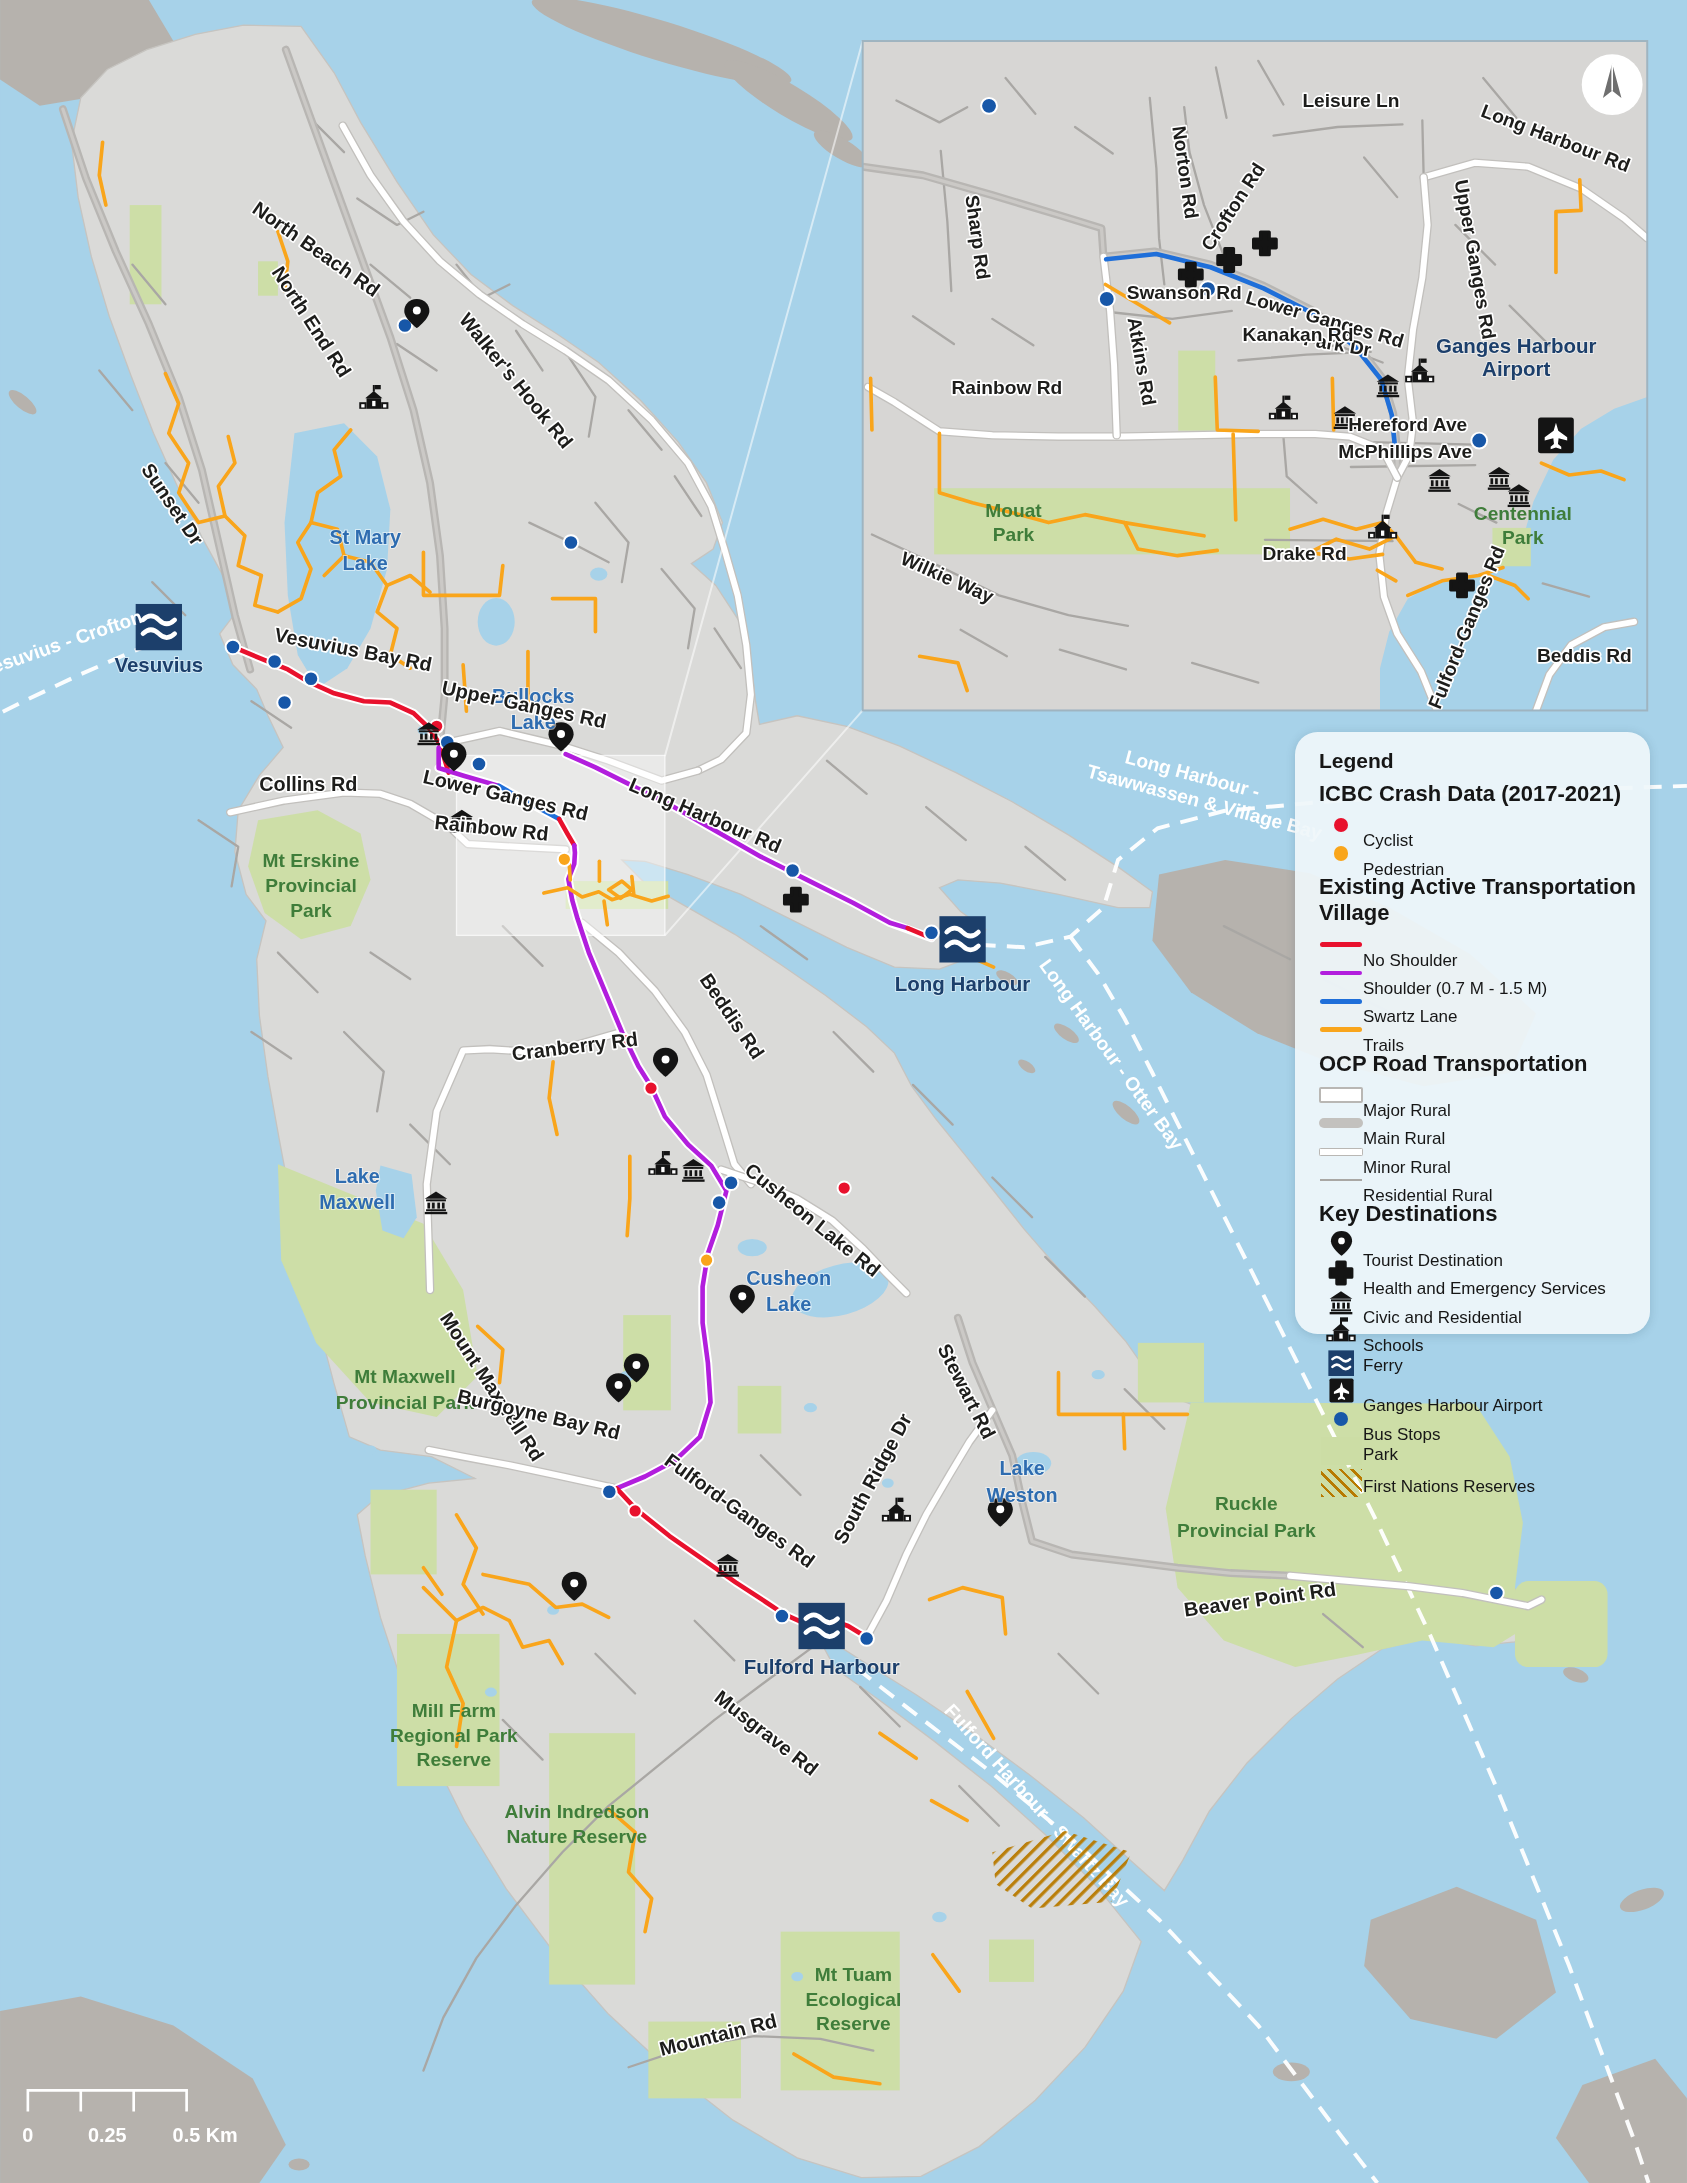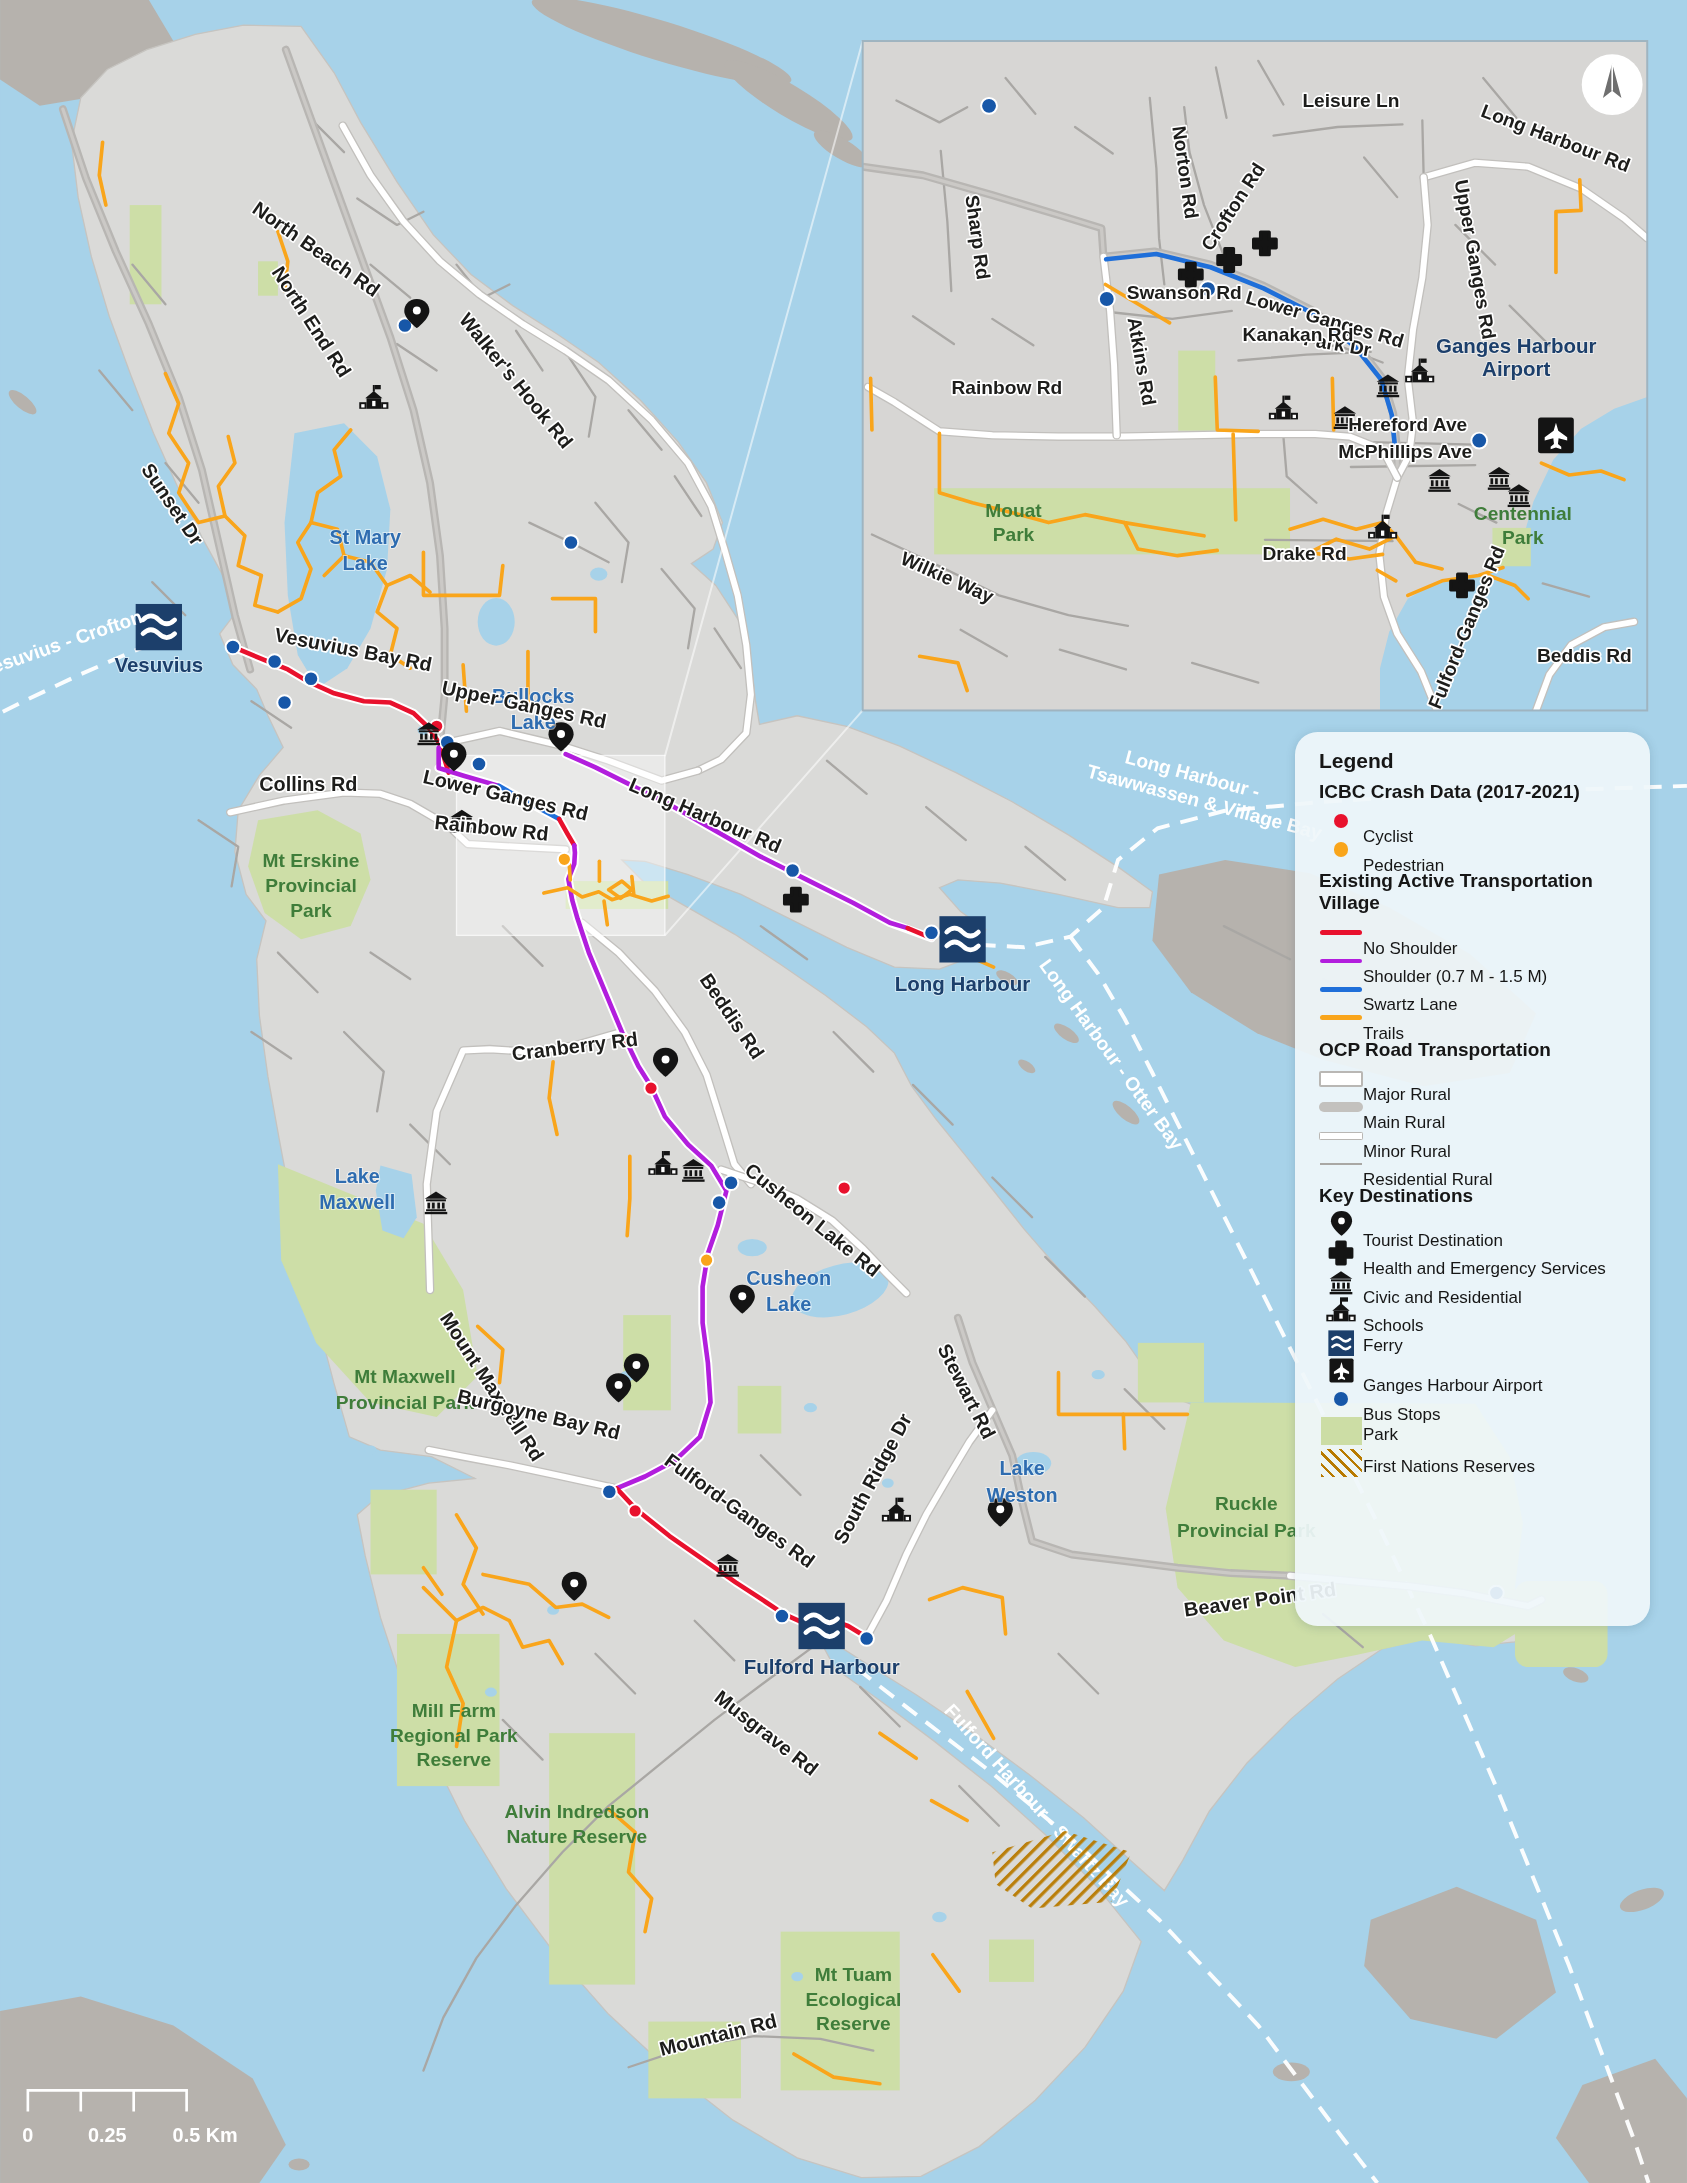--- a/index.html
+++ b/index.html
@@ -29,24 +29,24 @@
   text{font-family:"Liberation Sans",sans-serif;}
   .lbl{font-size:30px;font-weight:700;fill:#1d1d1b;text-anchor:middle;paint-order:stroke;stroke:#ffffff;stroke-width:5;stroke-linejoin:round;}
   .lbl-w{font-size:30px;font-weight:700;fill:#2e6cb0;text-anchor:middle;paint-order:stroke;stroke:rgba(255,255,255,.55);stroke-width:3;}
   .lbl-g{font-size:29px;font-weight:700;fill:#3f7d3a;text-anchor:middle;}
   .lbl-f{font-size:29px;font-weight:700;fill:#ffffff;text-anchor:middle;}
   .lbl-p{font-size:31px;font-weight:700;fill:#1c3f6b;text-anchor:middle;paint-order:stroke;stroke:rgba(255,255,255,.5);stroke-width:3;}
   .ilbl{font-size:29px;}
   .sbar{stroke:#fff;stroke-width:4;fill:none;}
   .sbar-t{font-size:30px;font-weight:700;fill:#fff;text-anchor:middle;}
   
-  #legend{position:absolute;left:1295px;top:732px;width:355px;height:894px;background:rgba(239,246,250,.93);
+  #legend{position:absolute;left:1295px;top:732px;width:355px;height:602px;background:rgba(239,246,250,.93);
     border-radius:22.5px;box-shadow:0 1.3px 9.3px rgba(40,70,90,.18);padding:17px 0 0 24px;box-sizing:border-box;color:#161616;}
   #legend .title{font-size:21px;font-weight:700;margin-bottom:8px;}
-  #legend .hdr{font-size:19px;font-weight:700;margin:6.6px 0 4px 0;}
+  #legend .hdr{font-size:22px;font-weight:700;margin:6.6px 0 4px 0;}
   #legend .row{display:flex;align-items:center;height:28.4px;}
   #legend .row.tall{height:32px;align-items:flex-end;}
   #legend .ic{width:44px;display:flex;justify-content:center;align-items:center;flex:0 0 44px;}
   #legend .lab{font-size:17px;font-weight:500;white-space:nowrap;margin-top:32px;}
   .sw-line{width:42px;height:4.6px;border-radius:2.6px;}
   .sw-majr{width:42px;height:12px;background:#fff;border:2px solid #b9b7b4;border-radius:2px;}
   .sw-mainr{width:44px;height:10px;background:#c3c1be;border-radius:5.3px;}
   .sw-minr{width:42px;height:6px;background:#fff;border:1.3px solid #b9b7b4;border-radius:1.3px;}
   .sw-resr{width:42px;height:2.6px;background:#a9a7a4;}
   .sw-park{width:41px;height:28px;background:#ccdda5;}

